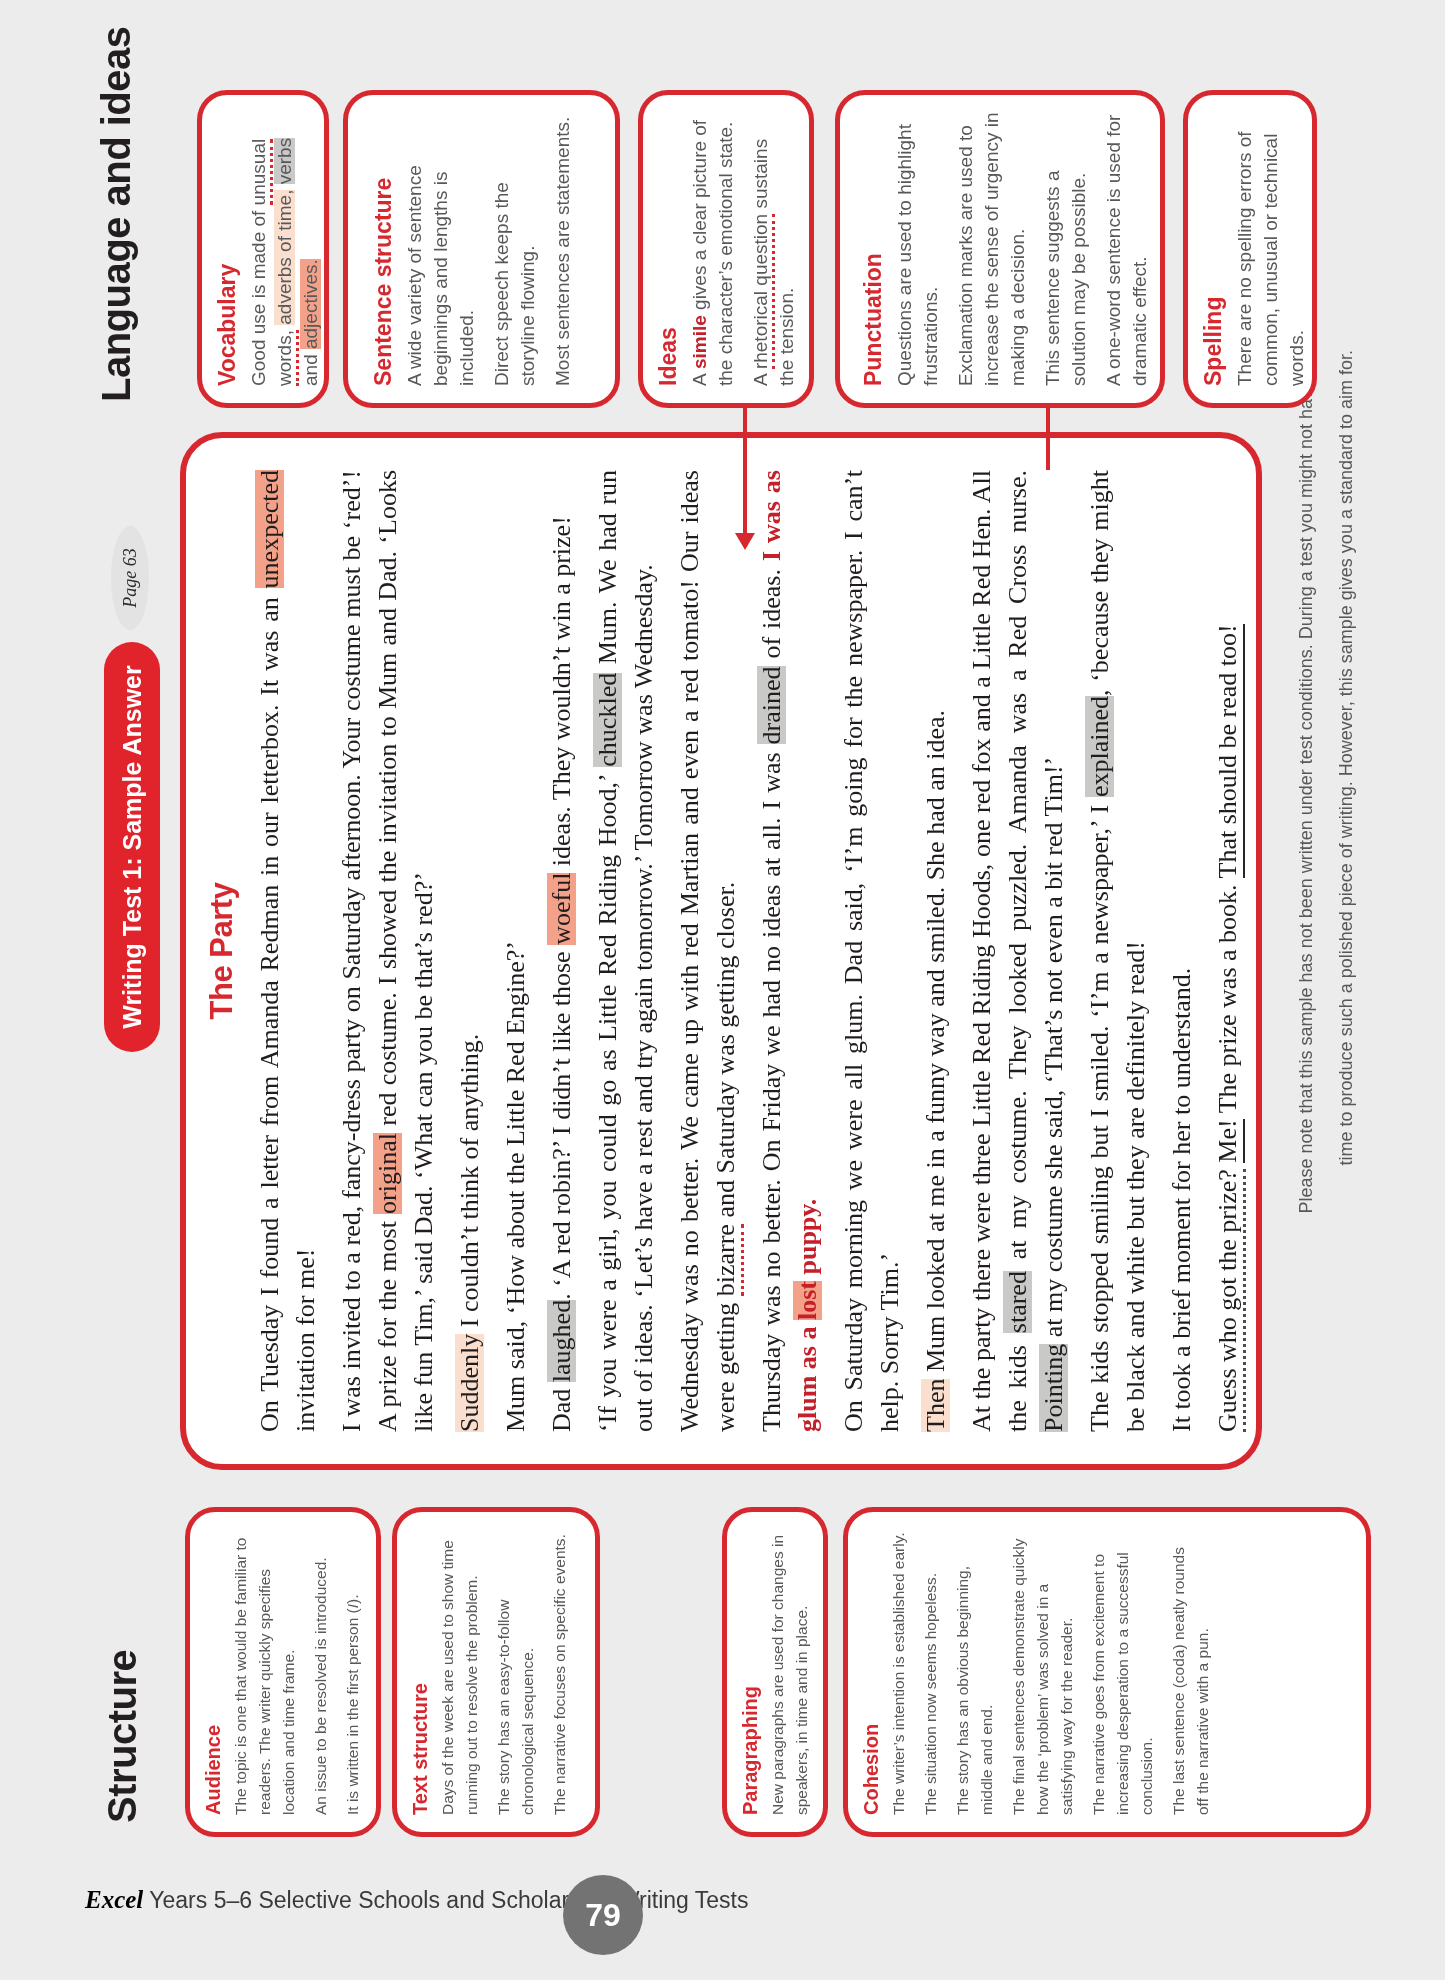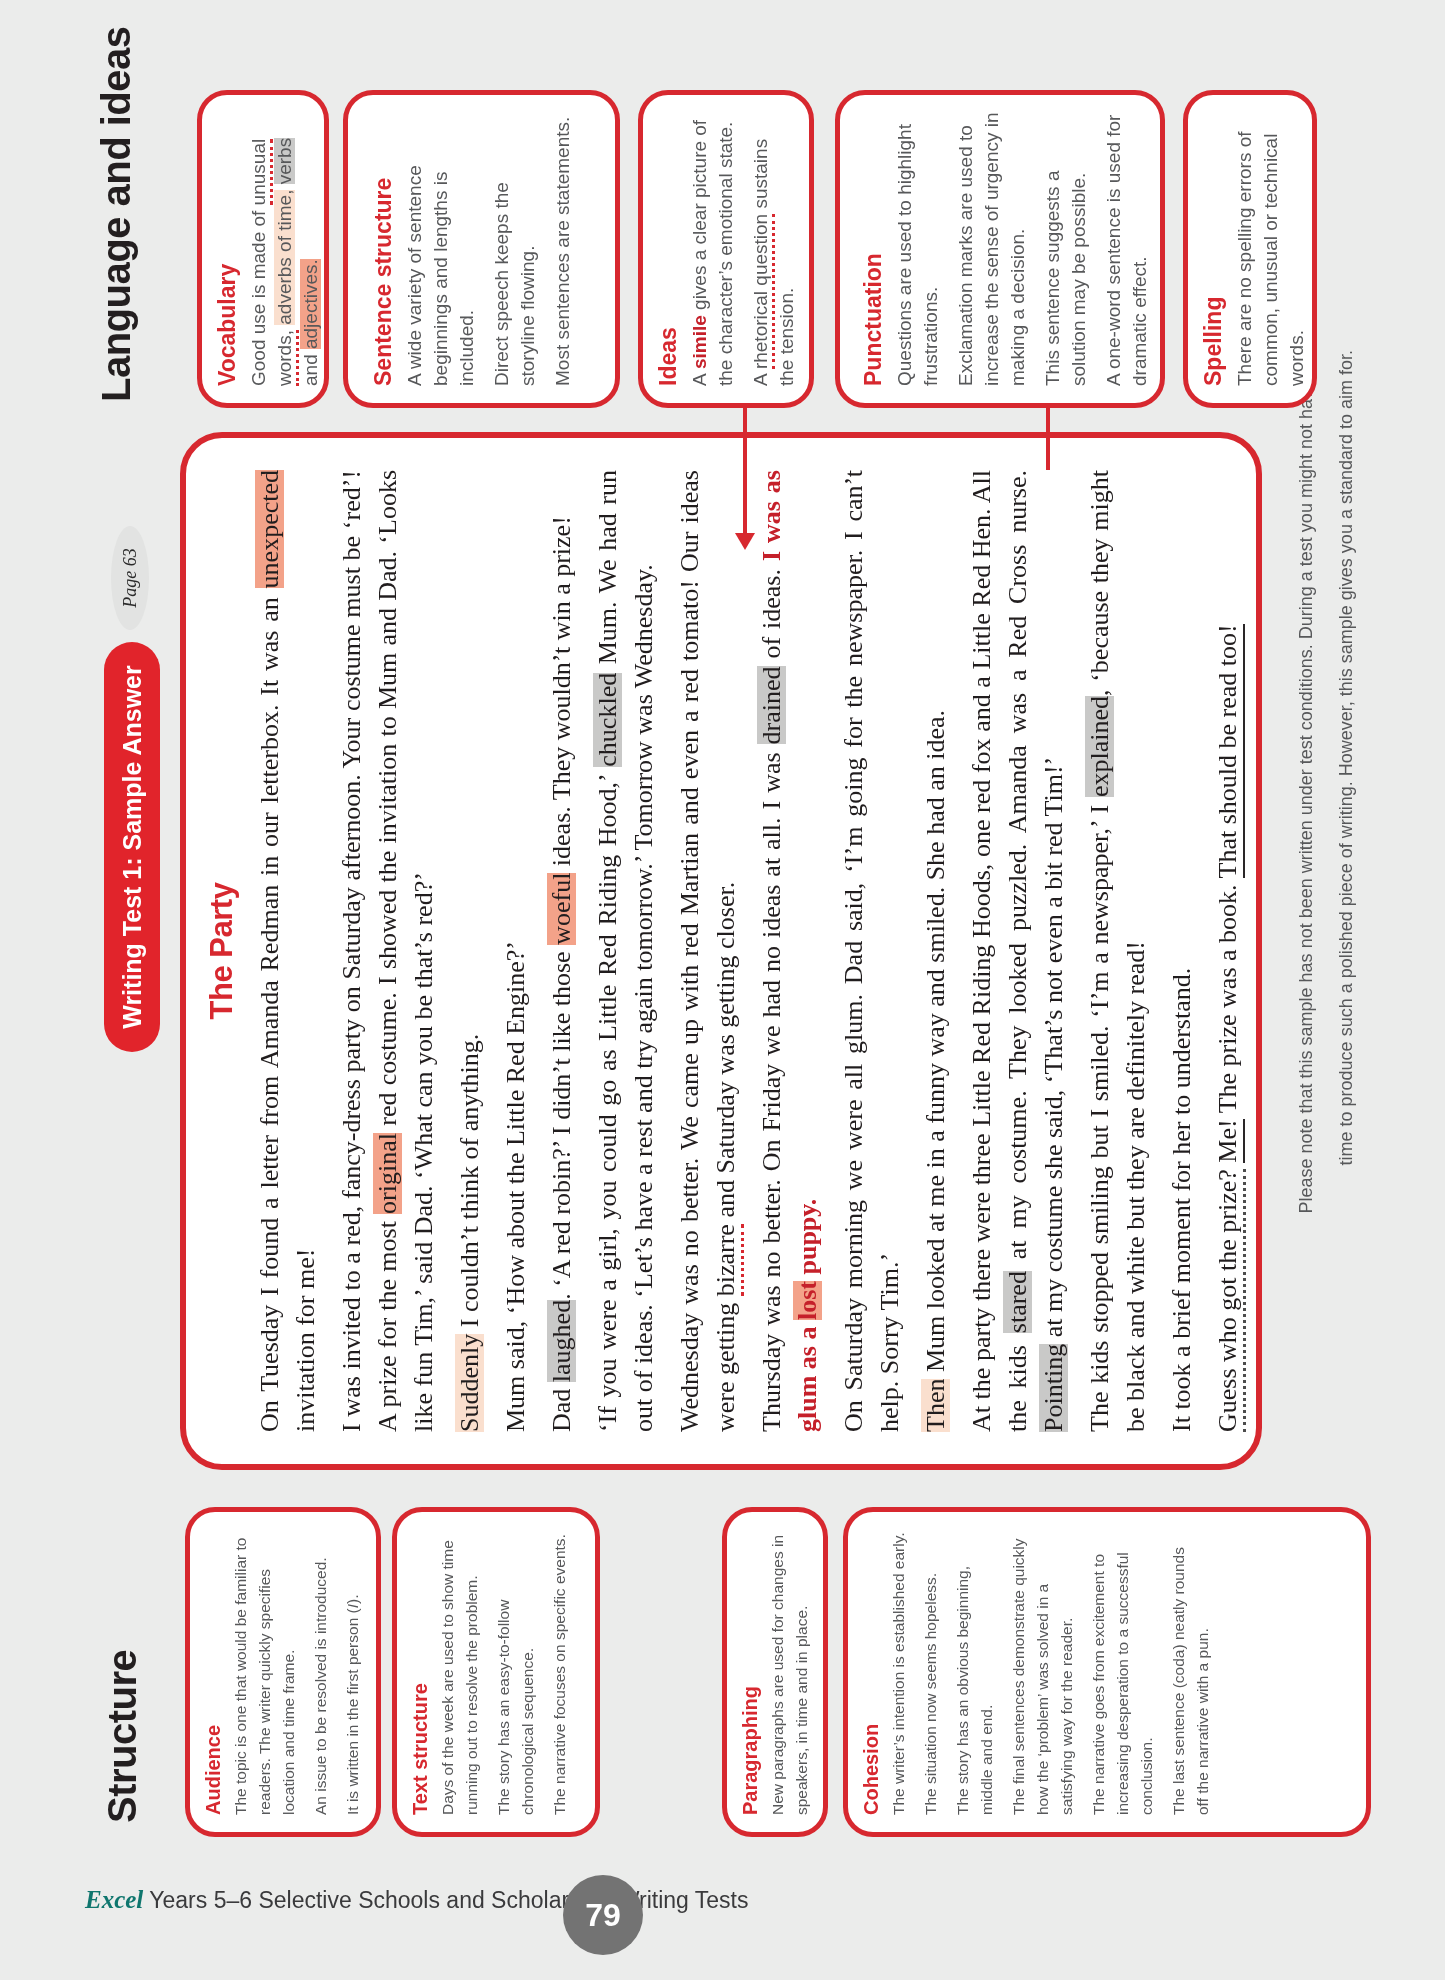--- a/index.html
+++ b/index.html
@@ -74,21 +74,21 @@
   #punct-line{left:1510px;top:1046px;width:62px;height:4px;}
 
   
   #sample-note{position:absolute;left:690px;top:1286px;width:940px;text-align:right;
                font-size:18px;line-height:40px;color:#57585a;}
 
   
   #footer{position:absolute;left:85px;top:1886px;font-size:23px;color:#3a3a3c;
           white-space:nowrap;}
   #footer .brand{font-family:"Liberation Serif",serif;font-style:italic;
-                 font-weight:bold;color:#0f766e;font-size:25px;}
+                 font-weight:bold;color:#000000;font-size:25px;}
   #page-badge{position:absolute;left:563px;top:1875px;width:80px;height:80px;
               border-radius:50%;background:#737373;color:#fff;font-weight:bold;
               font-size:32px;display:flex;align-items:center;justify-content:center;}
 </style>
 </head>
 <body>
 
 <div id="sheet">
   <div class="heading" id="h-language">Language and ideas</div>
   <div class="heading" id="h-structure">Structure</div>

